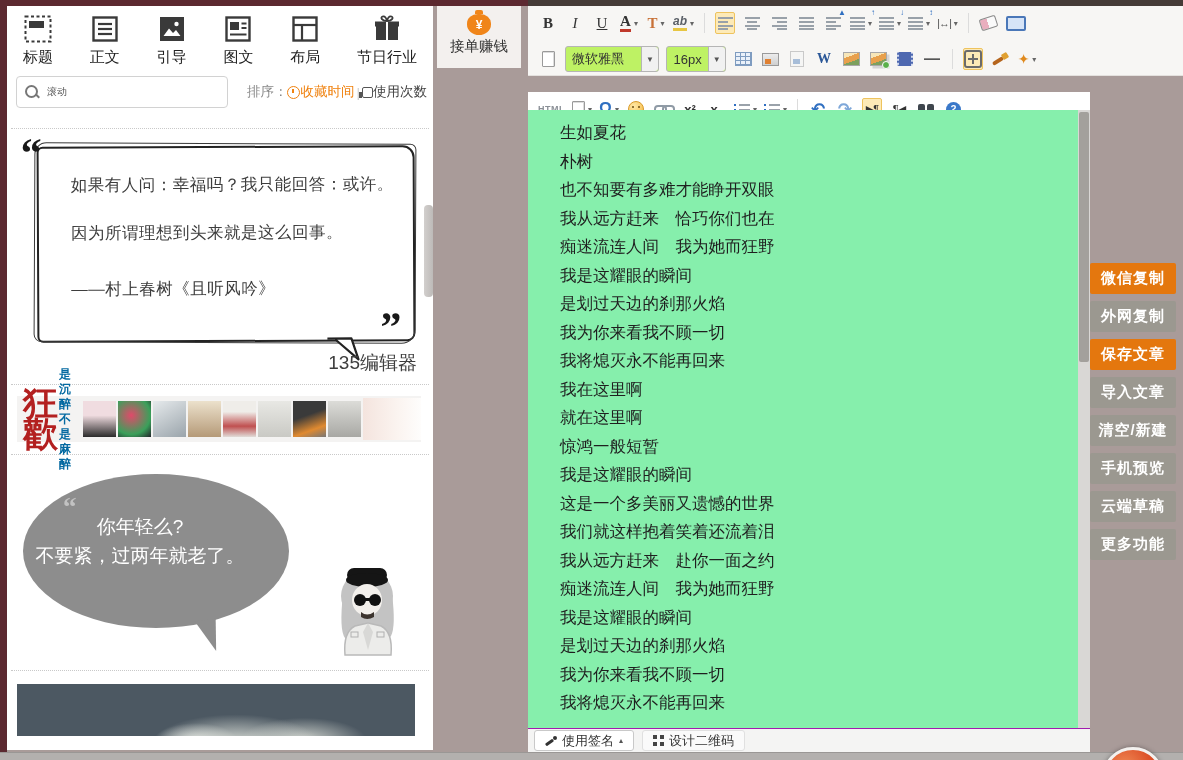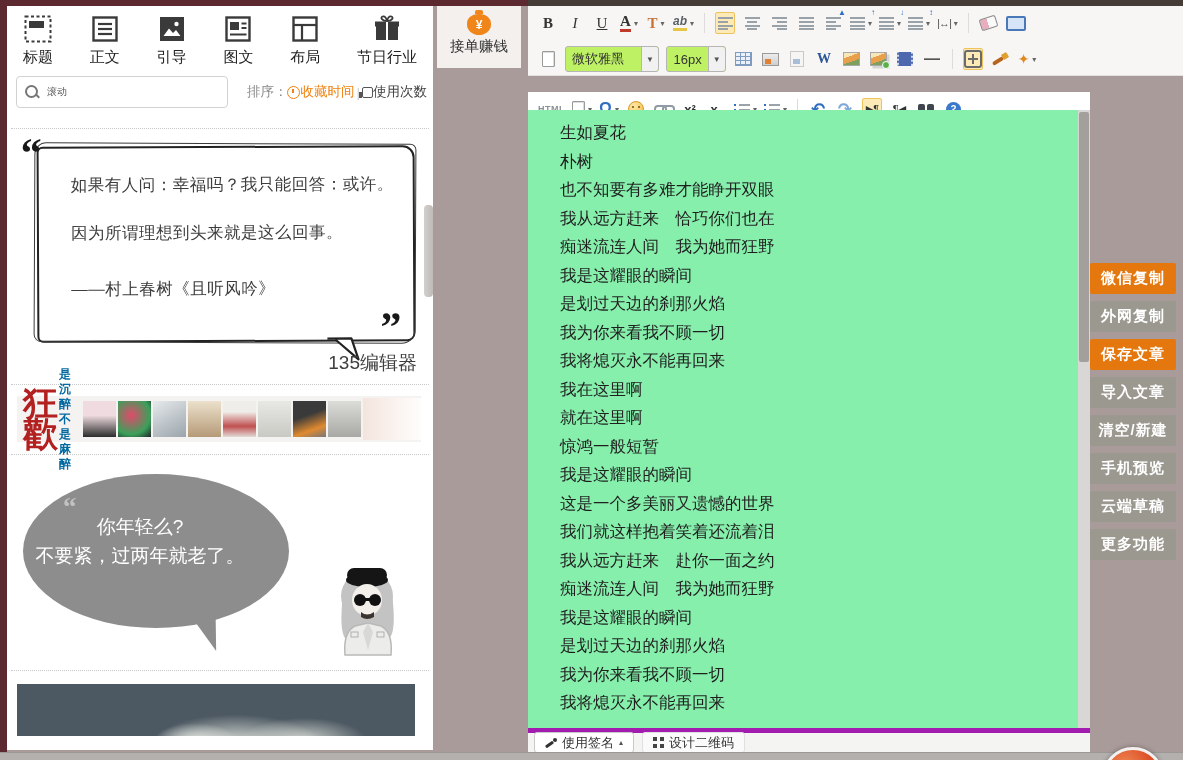--- a/index.html
+++ b/index.html
@@ -155,21 +155,21 @@
   .escroll-track{left:1078px;top:110px;width:12px;height:618px;background:#d9d7d5;cursor:pointer}
   .escroll-thumb{position:absolute;left:1px;top:2px;width:10px;height:250px;background:#a3a09c;border-radius:2px}
 
   
   .right-actions{left:1090px;top:263px;width:86px;display:flex;flex-direction:column;gap:7px}
   .abtn{width:86px;height:31px;border:none;border-radius:2px;color:#fff;font-size:15px;font-weight:600;letter-spacing:1px;cursor:pointer;font-family:inherit;padding:0}
   .abtn.orange{background:#e4770e}
   .abtn.gray{background:#9b9890}
 
   
-  .bottom-bar{left:528px;top:728px;width:562px;height:24px;background:#f4f4f3;border-top:5px solid #a21caf;display:flex;align-items:center;gap:8px;padding-left:6px;box-sizing:border-box}
+  .bottom-bar{left:528px;top:728px;width:562px;height:24px;background:#f4f4f3;border-top:1px solid #a21caf;display:flex;align-items:center;gap:8px;padding-left:6px;box-sizing:border-box}
   .bbtn{display:inline-flex;align-items:center;gap:5px;height:21px;padding:0 10px;background:#fff;border:1px solid #c9c9c9;border-radius:3px;font-size:13px;color:#333;cursor:pointer;font-family:inherit}
   .bbtn.qrb{border-color:#e0e0e0;background:#fafafa}
   .sig-pen{display:inline-block;width:12px;height:12px;position:relative}
   .sig-pen::before{content:"";position:absolute;left:0;top:6px;width:9px;height:3px;background:#333;transform:rotate(-35deg);border-radius:1px}
   .sig-pen::after{content:"";position:absolute;right:0;top:1px;width:4px;height:4px;background:#333;border-radius:50%}
   .uparr{font-size:8px;color:#555}
   .qric{display:inline-block;width:11px;height:11px;background-repeat:no-repeat;
     background-image:linear-gradient(#444,#444),linear-gradient(#444,#444),linear-gradient(#444,#444),linear-gradient(#444,#444);
     background-size:4px 4px;background-position:0 0,7px 0,0 7px,7px 7px}
 

